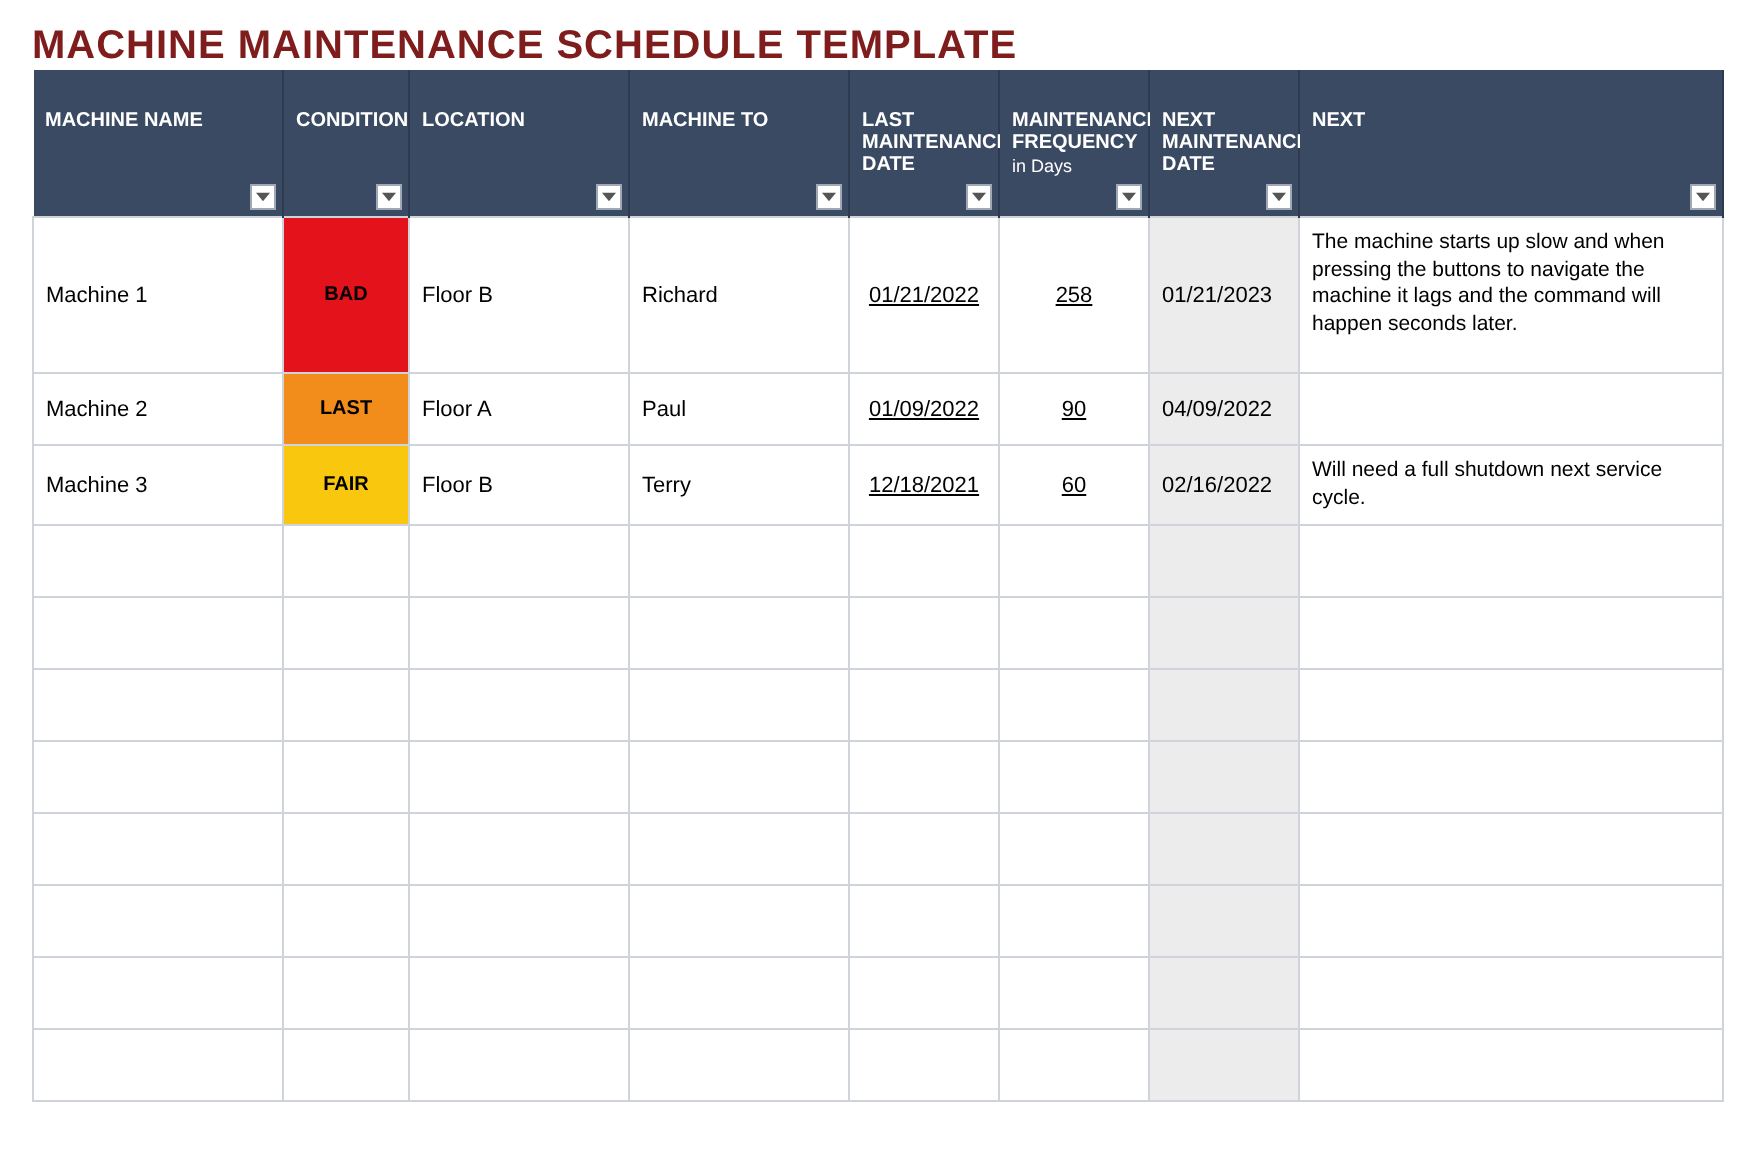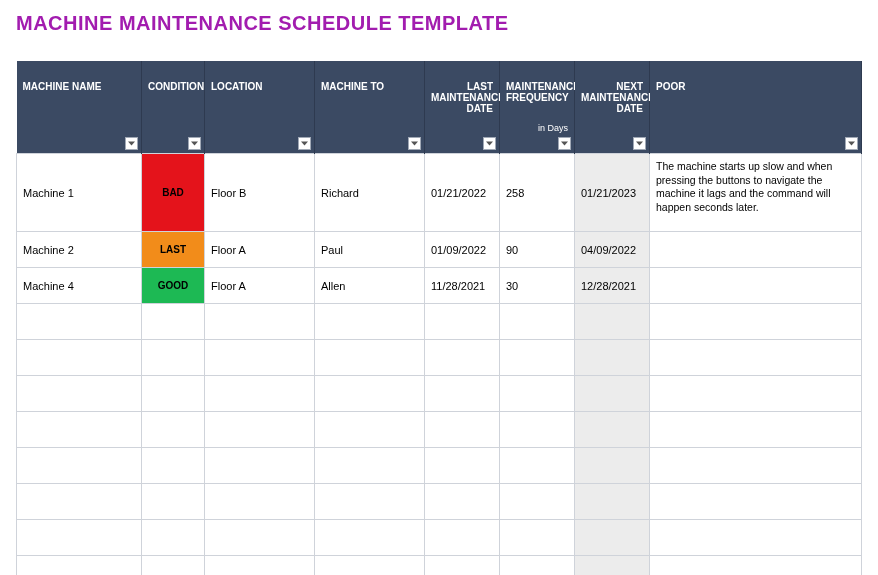--- a/index.html
+++ b/index.html
@@ -3,25 +3,25 @@
 <meta charset="utf-8">
 <style>
   * { box-sizing: border-box; margin: 0; padding: 0; }
   body {
     font-family: Arial, Helvetica, sans-serif;
     background: #ffffff;
     padding: 12px 16px;
     width: 878px;
   }
   .title {
-    color: #a21caf;
+    color: #7f1d1d;
     font-size: 20px;
     font-weight: 800;
     letter-spacing: 0.5px;
-    margin-bottom: 26px;
+    margin-bottom: 0;
   }
   table {
     border-collapse: collapse;
     width: 100%;
     table-layout: fixed;
   }
   col.c-name { width: 125px; }
   col.c-cond { width: 63px; }
   col.c-loc { width: 110px; }
   col.c-assn { width: 110px; }
@@ -34,26 +34,26 @@
     color: #ffffff;
     font-size: 10px;
     font-weight: 700;
     text-align: left;
     padding: 20px 6px;
     position: relative;
     vertical-align: top;
     height: 46px;
     border-right: 1px solid #2e3a50;
   }
-  thead th.center { text-align: right; }
+  thead th.center { text-align: left; }
   thead th .sub {
     display: block;
     font-weight: 400;
     font-size: 9px;
-    margin-top: 20px;
+    margin-top: 1px;
   }
   .filter-icon {
     position: absolute;
     right: 3px;
     bottom: 3px;
     width: 13px;
     height: 13px;
     background: #ffffff;
     border: 1px solid #a0a8b5;
     display: flex;
@@ -63,21 +63,21 @@
   .filter-icon svg { width: 7px; height: 5px; display: block; }
   tbody td {
     border: 1px solid #cfd3da;
     font-size: 11px;
     padding: 6px 6px;
     vertical-align: middle;
     height: 36px;
     color: #000;
   }
   tbody tr:first-child td { height: 78px; }
-  tbody td.center { text-align: left; }
+  tbody td.center { text-align: center; text-decoration: underline; }
   tbody td.cond {
     text-align: center;
     font-size: 10px;
     font-weight: 600;
     padding: 0;
   }
   tbody td.next { background: #ececec; text-align: left; }
   tbody td.notes { font-size: 10.5px; line-height: 1.3; vertical-align: top; padding-top: 6px; }
   .cond-BAD  { background: #e4131b; color: #000; }
   .cond-POOR { background: #f28c1a; color: #000; }
@@ -130,21 +130,21 @@
         <th class="center"><span>MAINTENANCE FREQUENCY</span><span class="sub">in Days</span><span class="filter-icon">
             <svg viewBox="0 0 10 6">
               <polygon points="0,0 10,0 5,6" fill="#555"></polygon>
             </svg>
           </span></th>
         <th class="center"><span>NEXT MAINTENANCE DATE</span><span class="filter-icon">
             <svg viewBox="0 0 10 6">
               <polygon points="0,0 10,0 5,6" fill="#555"></polygon>
             </svg>
           </span></th>
-        <th><span>POOR</span><span class="filter-icon">
+        <th><span>NEXT</span><span class="filter-icon">
             <svg viewBox="0 0 10 6">
               <polygon points="0,0 10,0 5,6" fill="#555"></polygon>
             </svg>
           </span></th>
       </tr>
   </thead>
   <tbody id="table-body">
       <tr>
         <td>Machine 1</td>
         <td class="cond cond-BAD">BAD</td>
@@ -159,28 +159,28 @@
         <td>Machine 2</td>
         <td class="cond cond-POOR">LAST</td>
         <td>Floor A</td>
         <td>Paul</td>
         <td class="center">01/09/2022</td>
         <td class="center">90</td>
         <td class="next">04/09/2022</td>
         <td class="notes"></td>
       </tr>
       <tr>
-        <td>Machine 4</td>
-        <td class="cond cond-GOOD">GOOD</td>
-        <td>Floor A</td>
-        <td>Allen</td>
-        <td class="center">11/28/2021</td>
-        <td class="center">30</td>
-        <td class="next">12/28/2021</td>
-        <td class="notes"></td>
+        <td>Machine 3</td>
+        <td class="cond cond-FAIR">FAIR</td>
+        <td>Floor B</td>
+        <td>Terry</td>
+        <td class="center">12/18/2021</td>
+        <td class="center">60</td>
+        <td class="next">02/16/2022</td>
+        <td class="notes">Will need a full shutdown next service cycle.</td>
       </tr>
       <tr>
         <td></td>
         <td class="cond"></td>
         <td></td>
         <td></td>
         <td class="center"></td>
         <td class="center"></td>
         <td class="next"></td>
         <td class="notes"></td>

